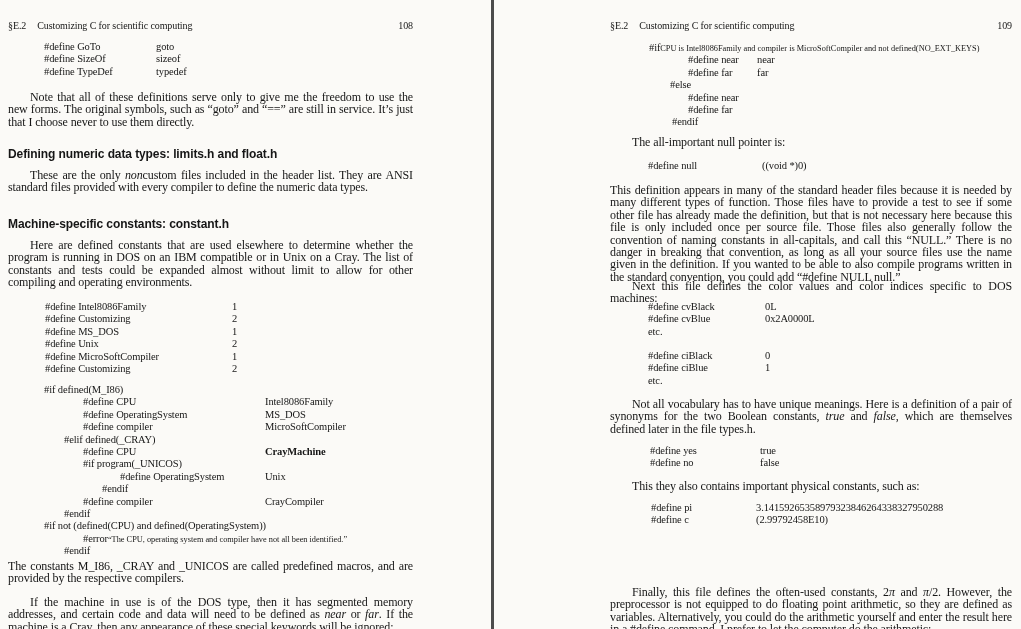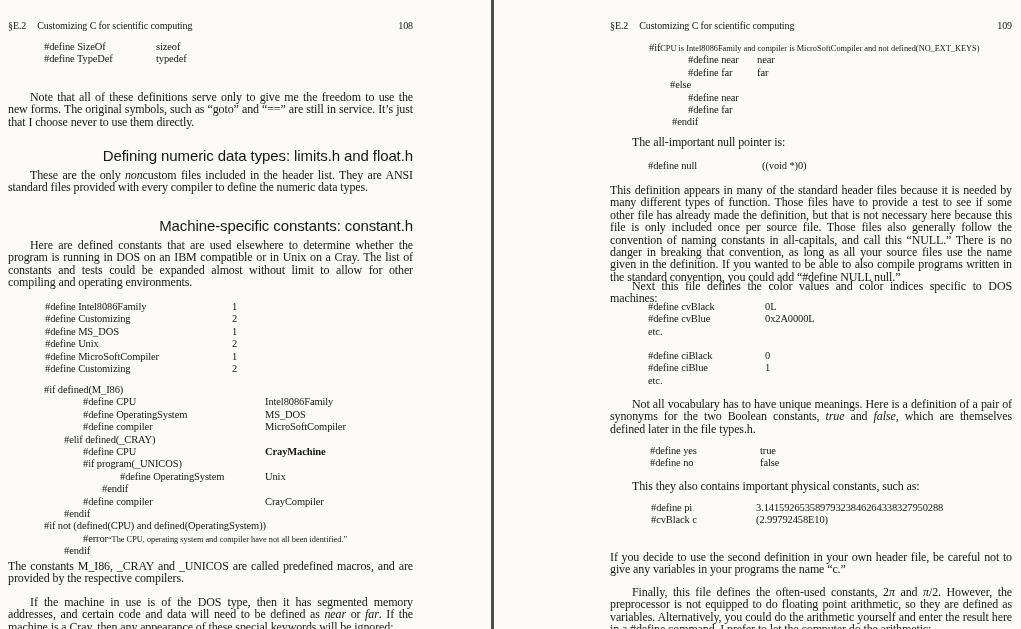--- a/index.html
+++ b/index.html
@@ -23,21 +23,21 @@
   .pghead .sec{margin-right:11px;}
   .pghead .ttl{flex:1;}
   .pghead .pg{text-align:right;}
 
   
   .para{font-size:12px;line-height:12.4px;text-align:justify;letter-spacing:-0.12px;}
   .ind{text-indent:22px;}
   .it{font-style:italic;}
 
   
-  .head{font-family:"Liberation Sans", sans-serif;font-weight:normal;font-size:15px;letter-spacing:-0.1px;text-align:right;}
+  .head{font-family:"Liberation Sans", sans-serif;font-weight:bold;font-size:12px;letter-spacing:-0.1px;}
 
   
   .code{font-size:10.5px;letter-spacing:-0.12px;}
   .cl{position:relative;height:12.4px;line-height:12.4px;white-space:nowrap;}
   .cd{display:inline-block;}
   .cval{position:absolute;top:0;}
   .csmall{font-size:8.3px;letter-spacing:0;}
 
   
   .lh{top:8px;}  .lc1{top:29px;} .lp1{top:79px;} .lh1{top:135px;}
@@ -54,20 +54,21 @@
 <body>
 
 <div id="page-left" class="page">
   <div class="content">
     <div class="block lh pghead">
       <span class="sec">§E.2</span>
       <span class="ttl">Customizing C for scientific computing</span>
       <span class="pg">108</span>
     </div>
     <div class="block lc1 code">
+        <div class="cl"><span class="cd" style="margin-left: 36px;">#define GoTo</span><span class="cval" style="left: 148px;">goto</span></div>
         <div class="cl"><span class="cd" style="margin-left: 36px;">#define SizeOf</span><span class="cval" style="left: 148px;">sizeof</span></div>
         <div class="cl"><span class="cd" style="margin-left: 36px;">#define TypeDef</span><span class="cval" style="left: 148px;">typedef</span></div>
       </div>
     <div class="block lp1 para ind"><span>Note that all of these definitions serve only to give me the freedom to use the new forms. The original symbols, such as “goto” and “==” are still in service. It’s just that I choose never to use them directly.</span></div>
     <div class="block lh1 head">Defining numeric data types: limits.h and float.h</div>
     <div class="block lp2 para ind"><span>These are the only </span><span class="it">non</span><span>custom files included in the header list. They are ANSI standard files provided with every compiler to define the numeric data types.</span></div>
     <div class="block lh2 head">Machine-specific constants: constant.h</div>
     <div class="block lp3 para ind"><span>Here are defined constants that are used elsewhere to determine whether the program is running in DOS on an IBM compatible or in Unix on a Cray. The list of constants and tests could be expanded almost without limit to allow for other compiling and operating environments.</span></div>
     <div class="block lc2 code">
         <div class="cl"><span class="cd" style="margin-left: 37px;">#define Intel8086Family</span><span class="cval" style="left: 224px;">1</span></div>
@@ -133,18 +134,17 @@
         <div class="cl"><span class="cd" style="margin-left: 38px;">etc.</span></div>
       </div>
     <div class="block rp2 para ind"><span>Not all vocabulary has to have unique meanings. Here is a definition of a pair of synonyms for the two Boolean constants, </span><span class="it">true</span><span> and </span><span class="it">false</span><span>, which are themselves defined later in the file types.h.</span></div>
     <div class="block ryn code">
         <div class="cl"><span class="cd" style="margin-left: 40px;">#define yes</span><span class="cval" style="left: 150px;">true</span></div>
         <div class="cl"><span class="cd" style="margin-left: 40px;">#define no</span><span class="cval" style="left: 150px;">false</span></div>
       </div>
     <div class="block rs3 para ind"><span>This they also contains important physical constants, such as:</span></div>
     <div class="block rpi code">
         <div class="cl"><span class="cd" style="margin-left: 41px;">#define pi</span><span class="cval" style="left: 146px;">3.14159265358979323846264338327950288</span></div>
-        <div class="cl"><span class="cd" style="margin-left: 41px;">#cvBlack c</span><span class="cval" style="left: 146px;">(2.99792458E10)</span></div>
+        <div class="cl"><span class="cd" style="margin-left: 41px;">#define c</span><span class="cval" style="left: 146px;">(2.99792458E10)</span></div>
       </div>
-    <div class="block rp3 para"><span>If you decide to use the second definition in your own header file, be careful not to give any variables in your programs the name “c.”</span></div>
     <div class="block rp4 para ind"><span>Finally, this file defines the often-used constants, 2</span><span class="it">π</span><span> and </span><span class="it">π</span><span>/2. However, the preprocessor is not equipped to do floating point arithmetic, so they are defined as variables. Alternatively, you could do the arithmetic yourself and enter the result here in a #define command. I prefer to let the computer do the arithmetic:</span></div>
   </div>
 </div>
 
 </body></html>

